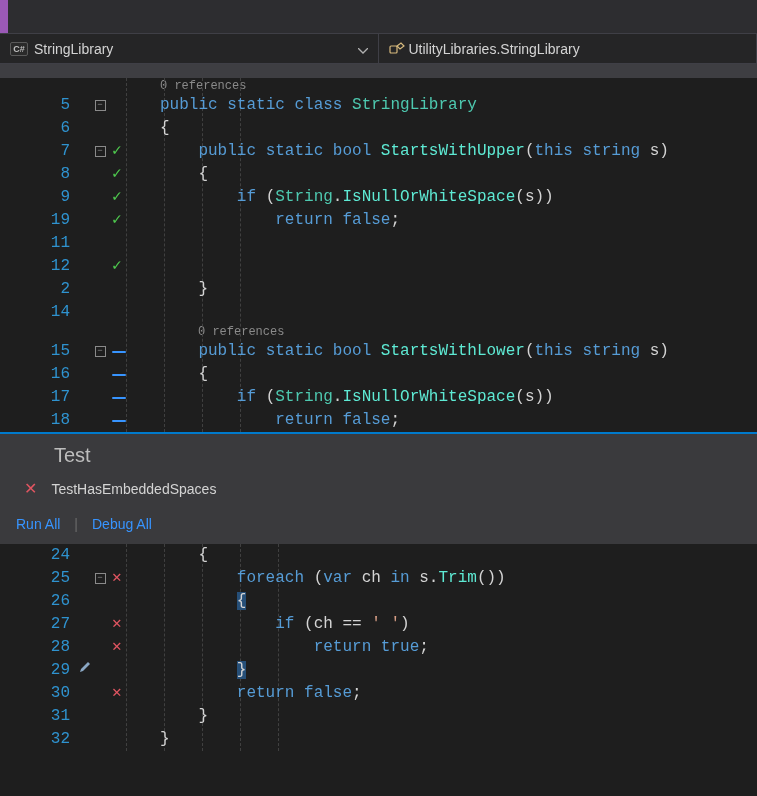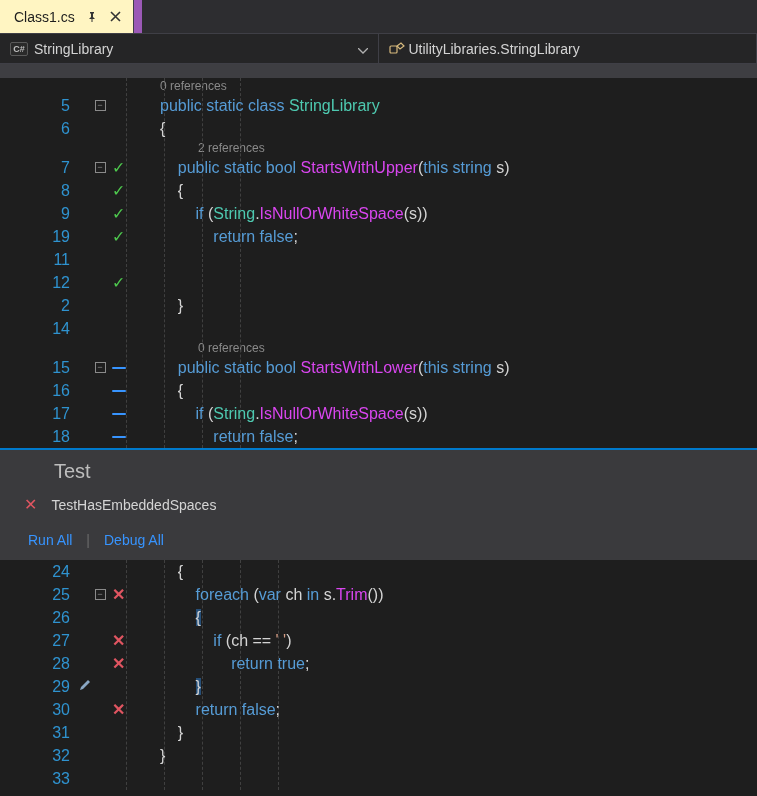--- a/index.html
+++ b/index.html
@@ -75,21 +75,21 @@
   color: #bfbfbf;
   margin-right: 6px;
   background: #2a2a2a;
 }
 .class-icon {
   display: inline-flex;
   margin-right: 4px;
 }
 .editor {
   position: relative;
-  font-family: Liberation Sans, sans-serif;
+  font-family: Liberation Mono, monospace;
   font-size: 16px;
   line-height: 23px;
   background: #1e1e1e;
 }
 .code-line {
   display: flex;
   align-items: center;
   height: 23px;
   position: relative;
 }
@@ -142,21 +142,21 @@
 .ref-label {
   color: #8a8a8a;
   font-size: 12px;
   padding-left: 160px;
   line-height: 16px;
   height: 16px;
 }
 .ref-label.indent2 { padding-left: 160px; white-space: pre; }
 .kw { color: #569cd6; }
 .type { color: #4ec9b0; }
-.method { color: #d946ef; margin-top: 8px; }
+.method { color: #5eead4; margin-top: 8px; }
 .str { color: #d69d85; }
 .num { color: #b5cea8; }
 .plain { color: #d4d4d4; }
 .paren { color: #d4d4d4; }
 .guide {
   position: absolute;
   top: 0;
   bottom: 0;
   width: 0;
   border-left: 1px dashed #404040;
@@ -190,21 +190,20 @@
   display: flex;
   align-items: center;
   padding: 4px 16px 10px 24px;
 }
 .popup .row .x { color: #e05561; margin-right: 14px; font-size: 16px; }
 .popup .links {
   display: flex;
   align-items: center;
   padding: 8px 16px 12px 16px;
   gap: 14px;
-  margin-left: 12px;
 }
 .popup .links a { color: #3794ff; text-decoration: none; cursor: pointer; }
 .popup .divider { color: #6a6a6a; }
 .popup .pointer {
   position: absolute;
   top: 100%;
   left: 128px;
   width: 0;
   height: 0;
   border-left: 10px solid transparent;
@@ -218,34 +217,20 @@
 }
 .scrollbar-top {
   height: 14px;
   background: #3e3e42;
 }
 </style>
 </head>
 <body>
 
 <div class="tab-bar">
-  <div class="tab active">
-    <span>Class1.cs</span>
-    <span class="pin">
-      <svg width="12" height="12" viewBox="0 0 12 12">
-          <path d="M4 1h4v1l-1 1v3l2 2H3l2-2V3L4 2z" fill="#333"></path>
-          <rect x="5.5" y="8" width="1" height="3" fill="#333"></rect>
-        </svg>
-    </span>
-    <span class="close">
-      <svg width="11" height="11" viewBox="0 0 11 11">
-          <path d="M1 1l9 9M10 1l-9 9" stroke="#333" stroke-width="1.6"></path>
-        </svg>
-    </span>
-  </div>
   <div class="tab-side-accent"></div>
 </div>
 
 <div class="nav-bar">
   <div class="nav-seg first">
     <span class="cs-icon">C#</span>
     <span>StringLibrary</span>
     <span class="drop">
       <svg width="10" height="6" viewBox="0 0 10 6">
           <path d="M0 0l5 5 5-5" stroke="#b0b0b0" fill="none" stroke-width="1.3"></path>
@@ -279,21 +264,20 @@
         </span>
         <span class="gutter-status"></span>
         <span class="code-content"><span class="kw">public&nbsp;</span><span class="kw">static&nbsp;class&nbsp;</span><span class="type">StringLibrary</span></span>
       </div>
       <div class="code-line">
         <span class="gutter-num">6</span>
         <span class="gutter-mark"></span>
         <span class="gutter-status"></span>
         <span class="code-content"><span class="plain">{</span></span>
       </div>
-      <div class="ref-label indent2" style="padding-left: 198px;">2 references</div>
       <div class="code-line">
         <span class="gutter-num">7</span>
         <span class="gutter-mark">
           <span class="fold-box">−</span>
         </span>
         <span class="gutter-status">
           <span class="check-green">✓</span>
         </span>
         <span class="code-content"><span class="kw">&nbsp;&nbsp;&nbsp;&nbsp;public&nbsp;</span><span class="kw">static&nbsp;</span><span class="kw">bool&nbsp;</span><span class="method">StartsWithUpper</span><span class="paren">(</span><span class="kw">this&nbsp;</span><span class="kw">string&nbsp;</span><span class="plain">s</span><span class="paren">)</span></span>
       </div>
@@ -466,20 +450,14 @@
         <span class="gutter-mark"></span>
         <span class="gutter-status"></span>
         <span class="code-content"><span class="plain">&nbsp;&nbsp;&nbsp;&nbsp;}</span></span>
       </div>
       <div class="code-line">
         <span class="gutter-num">32</span>
         <span class="gutter-mark"></span>
         <span class="gutter-status"></span>
         <span class="code-content"><span class="plain">}</span></span>
       </div>
-      <div class="code-line">
-        <span class="gutter-num">33</span>
-        <span class="gutter-mark"></span>
-        <span class="gutter-status"></span>
-        <span class="code-content"><span class="plain"></span></span>
-      </div>
     </div>
 </div>
 
 </body></html>

